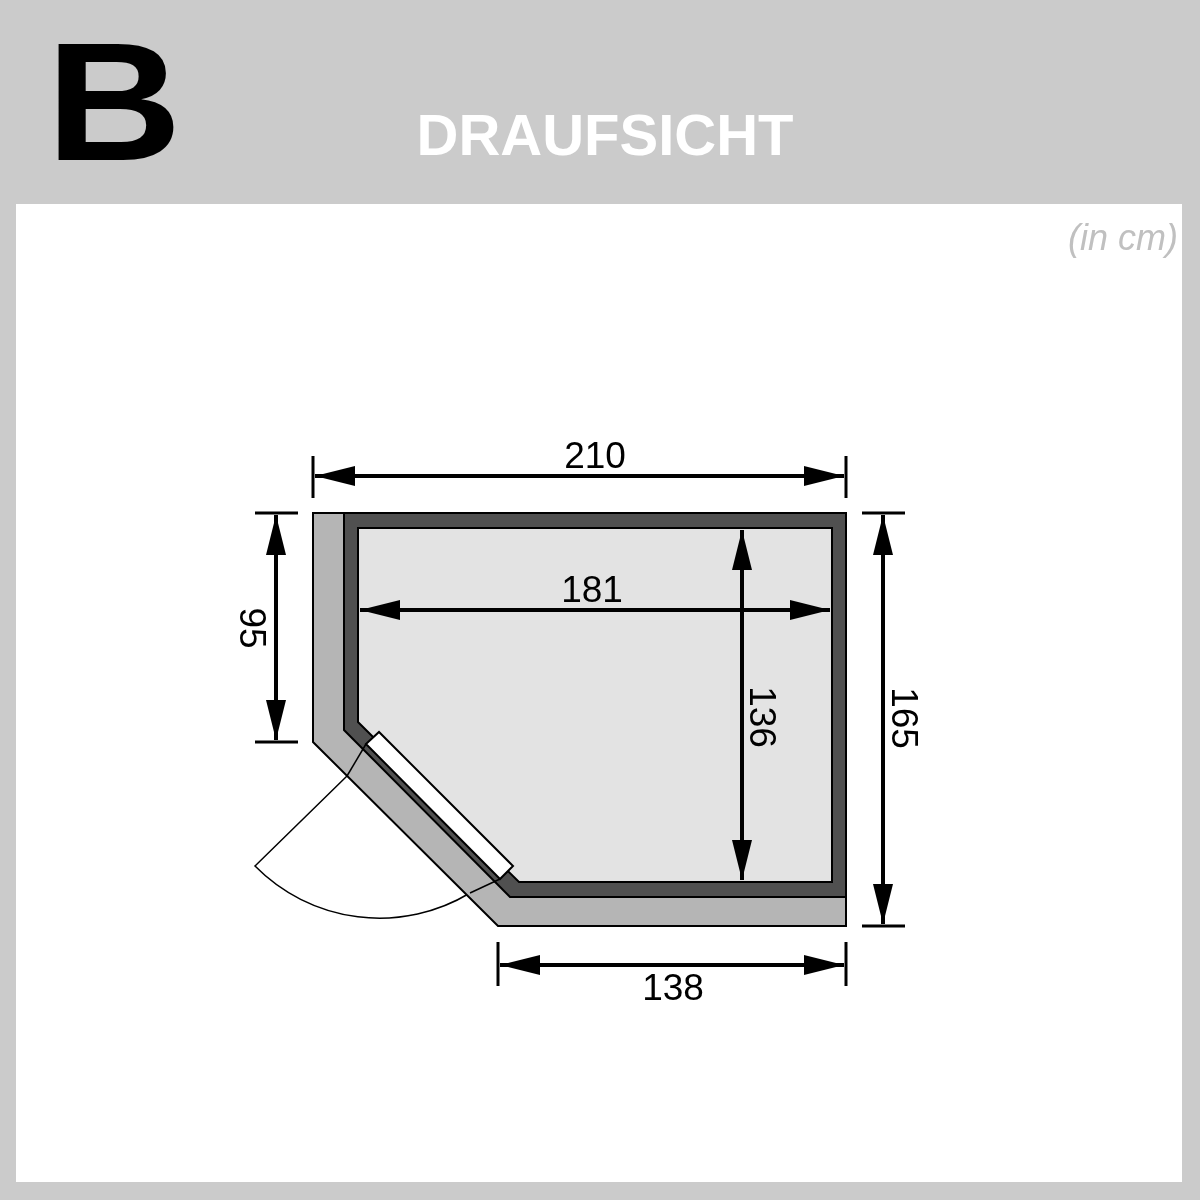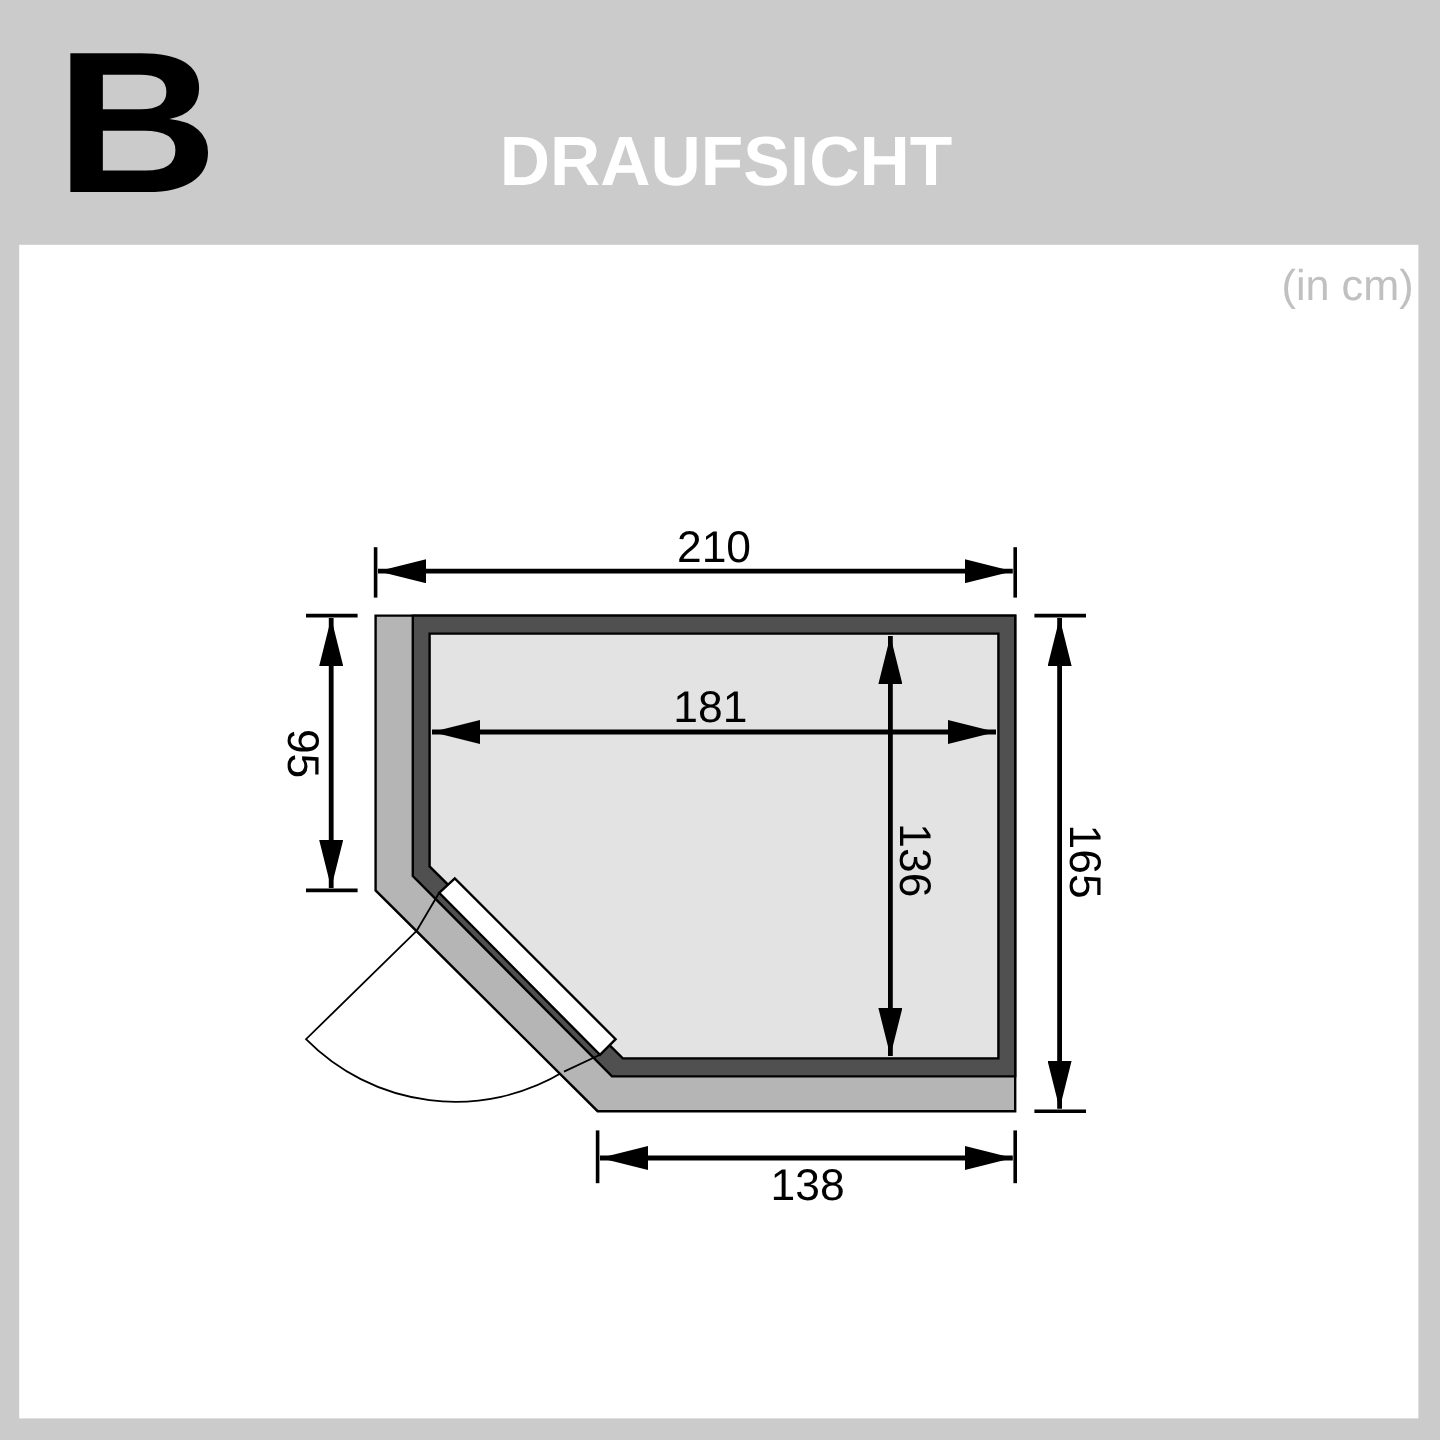--- a/index.html
+++ b/index.html
@@ -35,20 +35,21 @@
     }
     .panel {
       position: absolute;
       left: 16px; top: 204px;
       width: 1166px; height: 978px;
       background: #ffffff;
     }
     .units-label {
       position: absolute;
       right: 4px; top: 16px;
+      font-style: italic;
       font-size: 36px;
       color: #c0c0c0;
       line-height: 1;
     }
     svg.plan {
       position: absolute;
       left: 0; top: 0;
       width: 1200px; height: 1200px;
     }
     svg text {

